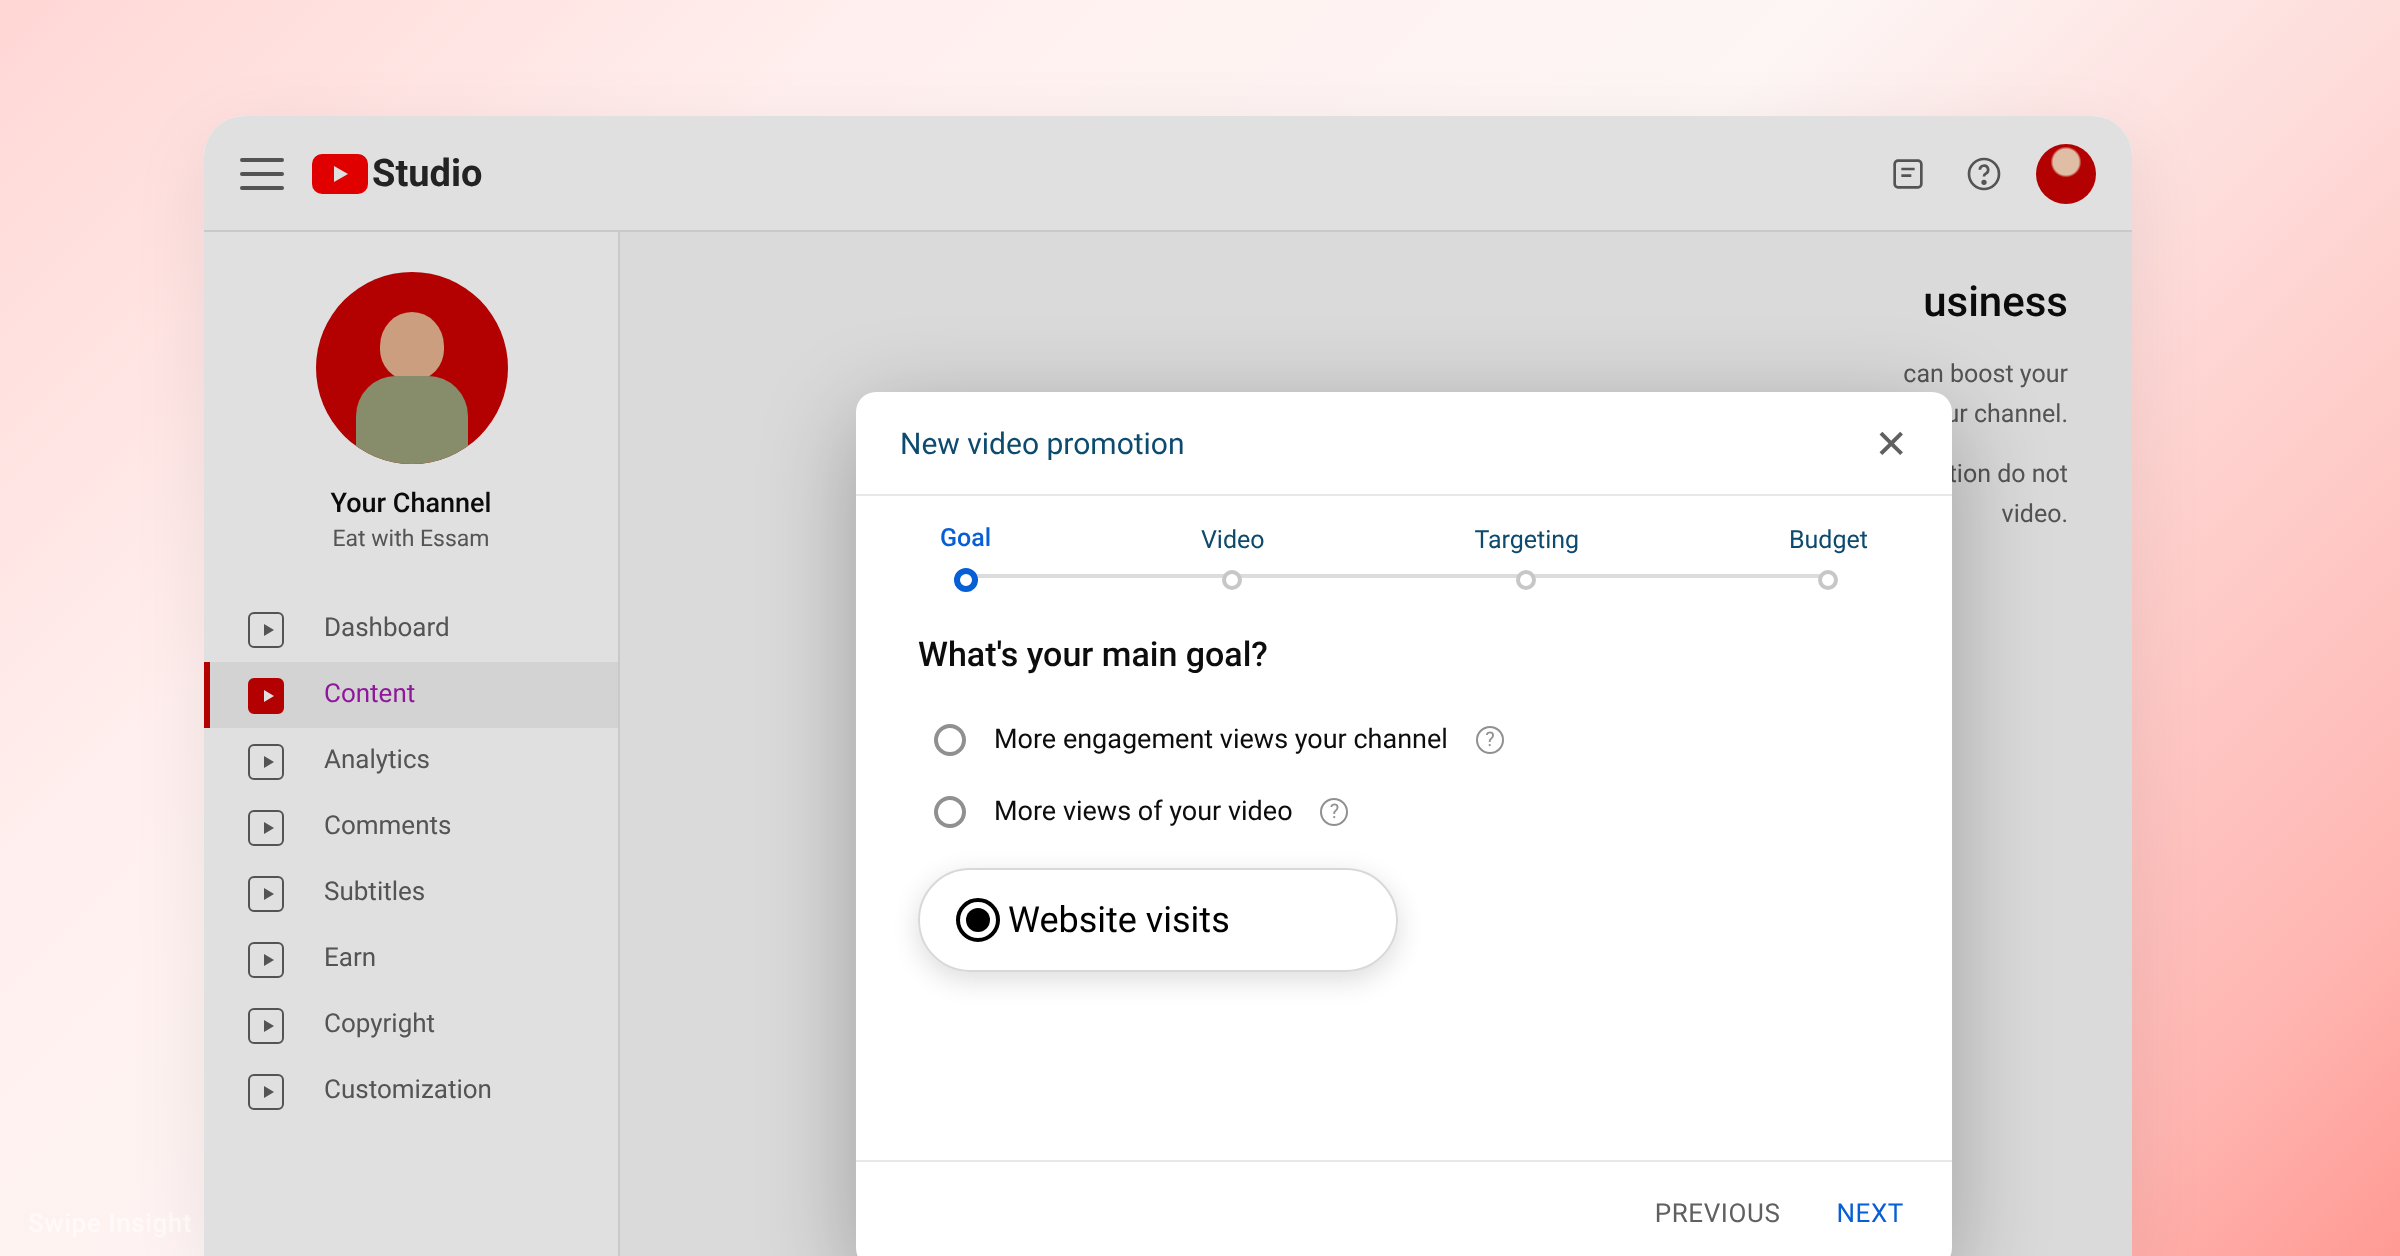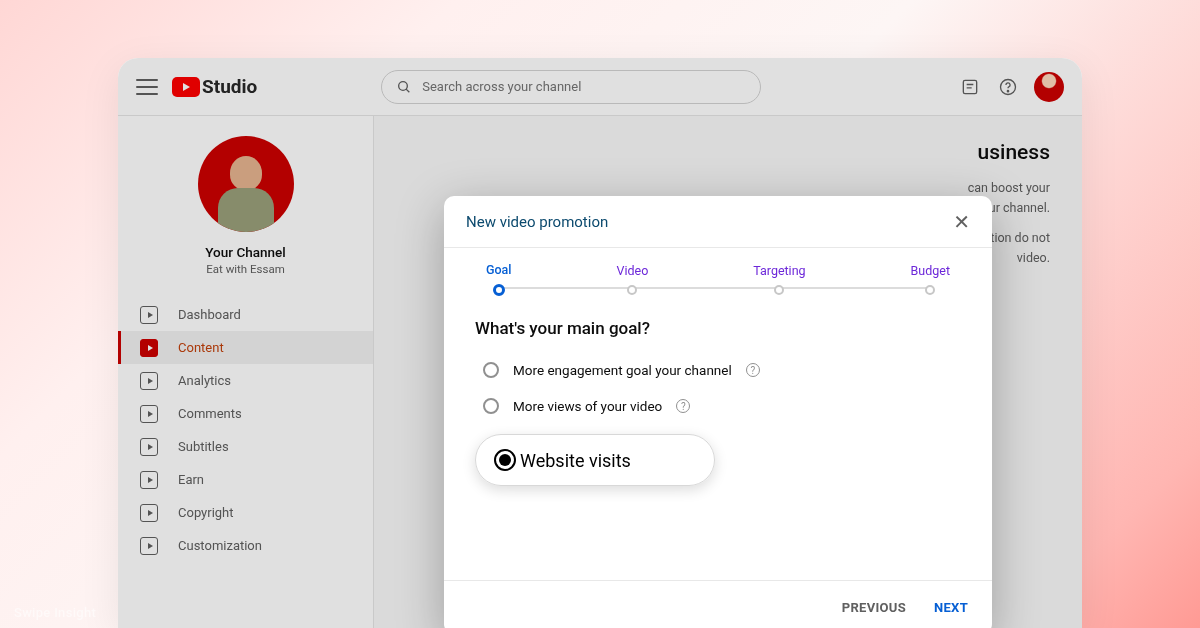--- a/index.html
+++ b/index.html
@@ -2,21 +2,21 @@
 <html><head>
 <meta charset="utf-8">
 <style>
   * { box-sizing: border-box; margin: 0; padding: 0; font-family: Roboto, Arial, sans-serif; }
   body {
     width: 1200px; height: 628px; overflow: hidden;
     background: linear-gradient(135deg, #ffd7d5 0%, #fff0ef 25%, #fdf6f5 50%, #ffb6b2 90%, #ff9a94 100%);
     position: relative;
   }
   .app-window {
-    position: absolute; left: 118px; top: 58px; width: 964px; height: 570px;
+    position: absolute; left: 102px; top: 58px; width: 964px; height: 570px;
     background: #f9f9f9; border-radius: 20px 20px 0 0; overflow: hidden;
     box-shadow: 0 10px 40px rgba(0,0,0,0.08);
   }
   
   .dim { position:absolute; inset:0; background: rgba(0,0,0,0.12); pointer-events:none; }
   
   .header {
     height: 58px; display:flex; align-items:center; padding: 0 18px; gap: 14px;
     border-bottom: 1px solid #e5e5e5; background:#fff;
   }
@@ -36,96 +36,87 @@
   .create-btn {
     height:34px; border:1px solid #d3d3d3; border-radius:3px; background:#fff;
     display:flex; align-items:center; gap:8px; padding:0 12px; font-size:13px; font-weight:500; color:#606060; cursor:pointer;
   }
   .create-btn .cam { width:20px; height:14px; background:#ff0000; border-radius:2px; position:relative;}
   .create-btn .cam::after{content:""; position:absolute; right:-5px; top:3px; border-left:5px solid #ff0000; border-top:4px solid transparent; border-bottom:4px solid transparent;}
   .create-btn .cam::before{content:"+"; color:#fff; font-size:12px; font-weight:700; position:absolute; left:4px; top:-1px;}
   .avatar-sm { width:30px; height:30px; border-radius:50%; background: radial-gradient(circle at 50% 30%, #ffd9be 0 25%, #cc0000 30% 100%);}
   
   .body { display:flex; height: calc(100% - 58px);}
-  .sidebar { width: 256px; background:#fff; border-right:1px solid #e5e5e5; padding-top:12px;}
+  .sidebar { width: 208px; background:#fff; border-right:1px solid #e5e5e5; padding-top:12px;}
   .channel-block { display:flex; flex-direction:column; align-items:center; padding: 8px 0 16px;}
   .avatar-lg { width:96px; height:96px; border-radius:50%; background:#cc0000; position:relative; overflow:hidden;}
   .avatar-lg::before { content:""; position:absolute; left:32px; top:20px; width:32px; height:34px; background:#e6b490; border-radius:50% 50% 45% 45%;}
   .avatar-lg::after { content:""; position:absolute; left:20px; top:52px; width:56px; height:50px; background:#9aa07a; border-radius:20px 20px 0 0;}
   .channel-name { font-size:13.5px; font-weight:500; color:#0d0d0d; margin-top:12px;}
   .channel-sub  { font-size:11.5px; color:#606060; margin-top:2px;}
   .nav { margin-top:6px;}
   .nav-item { height:33px; display:flex; align-items:center; gap:20px; padding:0 22px; font-size:13px; color:#606060; cursor:pointer;}
-  .nav-item.active { color:#c2410c; background:#f1f1f1; box-shadow: inset 3px 0 0 #cc0000;}
+  .nav-item.active { color:#a21caf; background:#f1f1f1; box-shadow: inset 3px 0 0 #cc0000;}
   .nav-icon { width:18px; height:18px; border:1.5px solid currentColor; border-radius:3px; display:flex; align-items:center; justify-content:center; font-size:9px;}
   .nav-icon.tri::after{content:""; border-left:5px solid currentColor; border-top:3px solid transparent; border-bottom:3px solid transparent; margin-left:2px;}
   .nav-icon.solid { background:#cc0000; border-color:#cc0000; color:#fff;}
   
   .main { flex:1; padding:24px 32px; color:#0d0d0d;}
   .main h2 { font-size:21px; font-weight:500; text-align:right; padding-right:0;}
   .main p { font-size:12.5px; color:#606060; text-align:right; margin-top:14px; line-height:1.6;}
   
   .modal {
     position:absolute; left:326px; top:138px; width:548px; height:438px;
     background:#fff; border-radius:10px; box-shadow: 0 12px 48px rgba(0,0,0,0.28);
     display:flex; flex-direction:column;
   }
   .modal-head { height:52px; display:flex; align-items:center; justify-content:space-between; padding:0 22px; border-bottom:1px solid #e8e8e8;}
   .modal-title { font-size:15px; color:#0c4a6e;}
   .close-x { font-size:20px; color:#606060; cursor:pointer; line-height:1;}
   .stepper { display:flex; align-items:center; justify-content:space-between; padding: 14px 42px 0; position:relative;}
-  .step { display:flex; flex-direction:column; align-items:center; gap:7px; font-size:12.5px; color:#6d28d9; z-index:1;}
+  .step { display:flex; flex-direction:column; align-items:center; gap:7px; font-size:12.5px; color:#0c4a6e; z-index:1;}
   .step.active { color:#065fd4; font-weight:500;}
   .step-dot { width:10px; height:10px; border-radius:50%; border: 2.5px solid #c7c7c7; background:#fff;}
   .step.active .step-dot { width:12px; height:12px; border:3px solid #065fd4;}
   .step-line { position:absolute; left:60px; right:60px; top:39px; height:1.5px; background:#dcdcdc;}
   .modal-body { padding: 22px 31px 0;}
   .modal-q { font-size:17px; font-weight:500; color:#0d0d0d;}
   .options { margin-top:18px; display:flex; flex-direction:column; gap:8px;}
   .option { display:flex; align-items:center; gap:14px; padding:6px 8px; font-size:13.5px; color:#0d0d0d; cursor:pointer;}
   .radio { width:16px; height:16px; border:2px solid #909090; border-radius:50%; flex-shrink:0;}
   .help { width:14px; height:14px; border:1.2px solid #909090; border-radius:50%; font-size:10px; color:#909090; display:flex; align-items:center; justify-content:center;}
   .option-highlight {
     display:flex; align-items:center; gap:4px;
     padding: 14px 18px; border:1px solid #d8d8d8; border-radius:28px;
     box-shadow: 0 4px 14px rgba(0,0,0,0.14); font-size:18px; width: 240px; margin-top:6px;
   }
   .radio-selected { width:22px; height:22px; border:2.5px solid #000; border-radius:50%; display:flex; align-items:center; justify-content:center;}
   .radio-selected::after { content:""; width:12px; height:12px; background:#000; border-radius:50%;}
   .modal-foot { margin-top:auto; height:54px; display:flex; align-items:center; justify-content:flex-end; gap:28px; padding:0 24px; border-top:1px solid #e8e8e8;}
-  .modal-foot button { border:none; background:none; font-size:13px; font-weight:700; cursor:pointer; letter-spacing:0.3px;}
+  .modal-foot button { border:none; background:none; font-size:13px; font-weight:400; cursor:pointer; letter-spacing:0.3px;}
   .btn-prev { color:#606060;}
   .btn-next { color:#065fd4;}
   .watermark { position:absolute; left:14px; bottom:8px; color:rgba(255,255,255,0.55); font-size:13px; font-weight:500; letter-spacing:0.3px;}
   svg { display:block; }
 </style>
 </head>
 <body>
 
 <div class="app-window">
 
   <div class="header">
     <div class="hamburger">
         <span></span>
         <span></span>
         <span></span>
       </div>
     <div class="logo">
       <div class="yt-play"></div>
       <span>Studio</span>
     </div>
-    <div class="search-wrap">
-      <div class="search">
-        <svg width="16" height="16" viewBox="0 0 24 24" fill="none" stroke="#606060" stroke-width="2">
-            <circle cx="10.5" cy="10.5" r="6.5"></circle>
-            <line x1="20" y1="20" x2="15.2" y2="15.2"></line>
-          </svg>
-        <input placeholder="Search across your channel" style="">
-      </div>
-    </div>
     <div class="header-right">
       <div class="icon-btn">
         <svg width="20" height="20" viewBox="0 0 24 24" fill="none" stroke="#606060" stroke-width="1.6">
             <rect x="4" y="4" width="16" height="16" rx="2"></rect>
             <line x1="8" y1="9" x2="16" y2="9"></line>
             <line x1="8" y1="13" x2="14" y2="13"></line>
           </svg>
       </div>
       <div class="icon-btn">
         <svg width="20" height="20" viewBox="0 0 24 24" fill="none" stroke="#606060" stroke-width="1.6">
@@ -212,21 +203,21 @@
       <div class="step">
           <span>Budget</span>
           <div class="step-dot"></div>
         </div>
     </div>
     <div class="modal-body">
       <div class="modal-q">What's your main goal?</div>
       <div class="options">
         <div class="option">
           <div class="radio"></div>
-          <span>More engagement goal your channel</span>
+          <span>More engagement views your channel</span>
           <div class="help">?</div>
         </div>
         <div class="option">
           <div class="radio"></div>
           <span>More views of your video</span>
           <div class="help">?</div>
         </div>
         <div class="option-highlight">
           <div class="radio-selected"></div>
           <span>Website visits</span>

